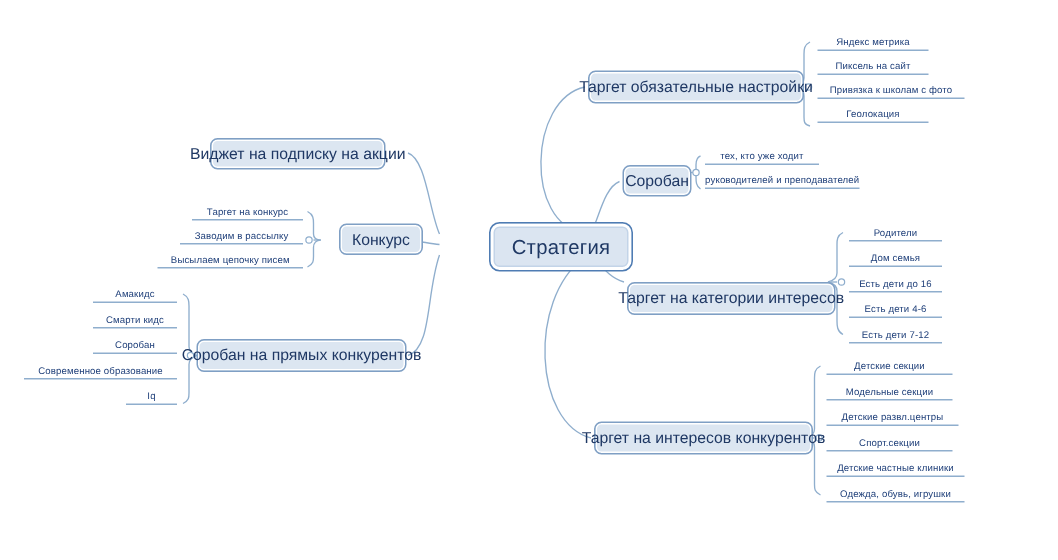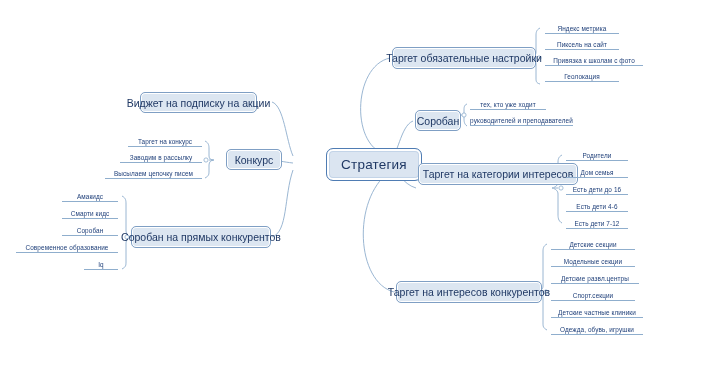--- a/index.html
+++ b/index.html
@@ -137,21 +137,21 @@
   <div class="node branch" style="left:415px; top:110px; width:46px; height:21px;">
     <span>Соробан</span>
   </div>
   <div class="leaf right" style="left:470px; top:98px; width:76px; height:12px;">
     <span>тех, кто уже ходит</span>
   </div>
   <div class="leaf right" style="left:470px; top:114px; width:103px; height:12px;">
     <span>руководителей и преподавателей</span>
   </div>
 
-  <div class="node branch" style="left:418px; top:163px; width:160px; height:22px;">
+  <div class="node branch" style="left:418px; top:188px; width:139px; height:22px;">
     <span>Таргет на категории интересов</span>
   </div>
   <div class="leaf right" style="left:566px; top:149px; width:62px; height:12px;">
     <span>Родители</span>
   </div>
   <div class="leaf right" style="left:566px; top:166px; width:62px; height:12px;">
     <span>Дом семья</span>
   </div>
   <div class="leaf right" style="left:566px; top:183px; width:62px; height:12px;">
     <span>Есть дети до 16</span>

